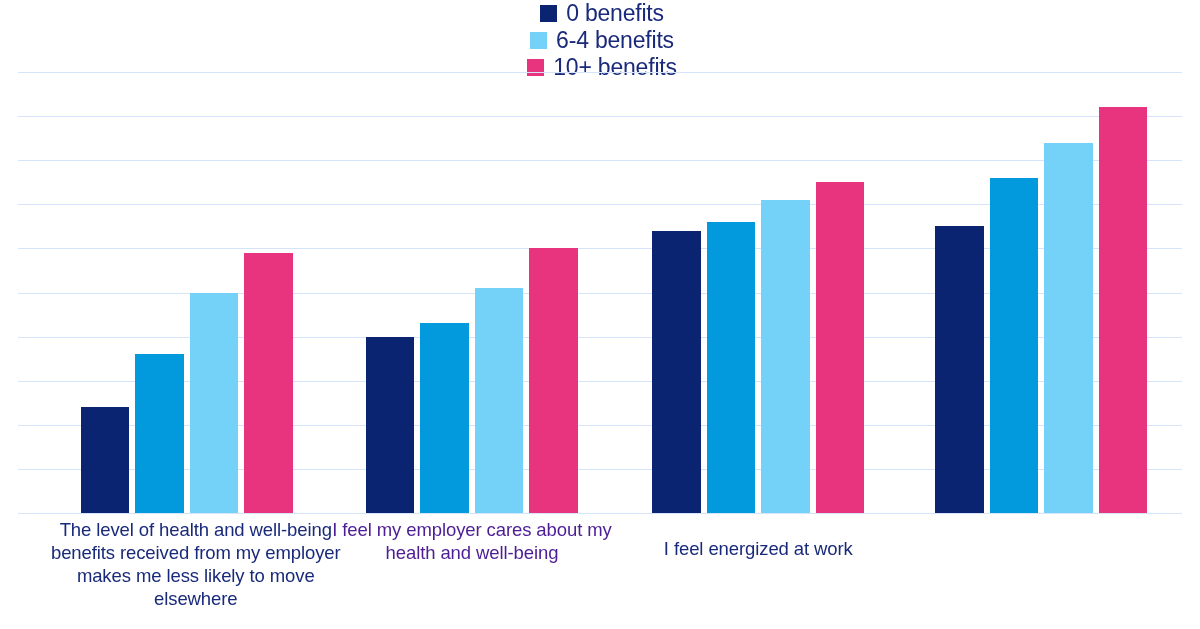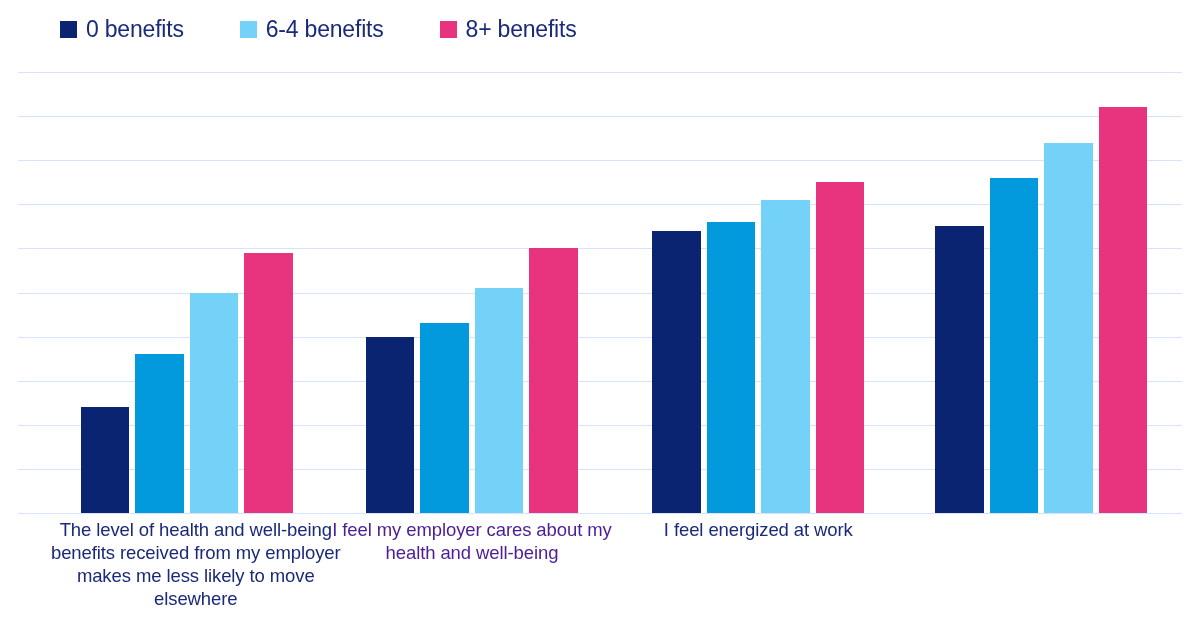--- a/index.html
+++ b/index.html
@@ -19,20 +19,21 @@
 
   
   #legend {
     position: absolute;
     left: 0; top: 0;
     width: 1200px;
     height: 58px;
     display: flex;
     align-items: center;
     padding-left: 60px;
+    flex-direction: column;
   }
   .legend-item {
     display: flex;
     align-items: center;
     margin-right: 56px;
     white-space: nowrap;
   }
   .legend-swatch {
     width: 17px;
     height: 17px;
@@ -102,21 +103,21 @@
       <div class="legend-item">
         <span class="legend-swatch" style="background: rgb(10, 36, 114);"></span>
         <span class="legend-label">0 benefits</span>
       </div>
       <div class="legend-item">
         <span class="legend-swatch" style="background: rgb(116, 209, 247);"></span>
         <span class="legend-label">6-4 benefits</span>
       </div>
       <div class="legend-item">
         <span class="legend-swatch" style="background: rgb(232, 51, 127);"></span>
-        <span class="legend-label">8+ benefits</span>
+        <span class="legend-label">10+ benefits</span>
       </div>
     </div>
 
   <div id="plot">
     <div id="grid-layer">
         <div class="gridline" style="top: 0%; background: rgb(214, 228, 251);"></div>
         <div class="gridline" style="top: 10%; background: rgb(214, 228, 251);"></div>
         <div class="gridline" style="top: 20%; background: rgb(214, 228, 251);"></div>
         <div class="gridline" style="top: 30%; background: rgb(214, 228, 251);"></div>
         <div class="gridline" style="top: 40%; background: rgb(214, 228, 251);"></div>
@@ -151,16 +152,16 @@
           <div class="bar" title="1-5 benefits" style="left: 54.462px; width: 48.462px; height: 76%; background: rgb(2, 154, 221);"></div>
           <div class="bar" title="6-9 benefits" style="left: 108.924px; width: 48.462px; height: 84%; background: rgb(116, 209, 247);"></div>
           <div class="bar" title="10+ benefits" style="left: 163.386px; width: 48.462px; height: 92%; background: rgb(232, 51, 127);"></div>
         </div>
       </div>
   </div>
 
   <div id="cat-labels">
       <div class="cat-label" style="width: 300px; left: 18.78px; color: rgb(26, 42, 122); margin-left: 9px;">The level of health and well-being benefits received from my employer makes me less likely to move elsewhere</div>
       <div class="cat-label" style="width: 300px; left: 303.96px; color: #4c1d95;">I feel my employer cares about my health and well-being</div>
-      <div class="cat-label" style="width: 270px; left: 605.304px; color: rgb(26, 42, 122);">I feel energized at work</div>
+      <div class="cat-label" style="width: 270px; left: 605.304px; color: rgb(26, 42, 122); margin-top: 19px;">I feel energized at work</div>
     </div>
 
 </div>
 
 </body></html>

